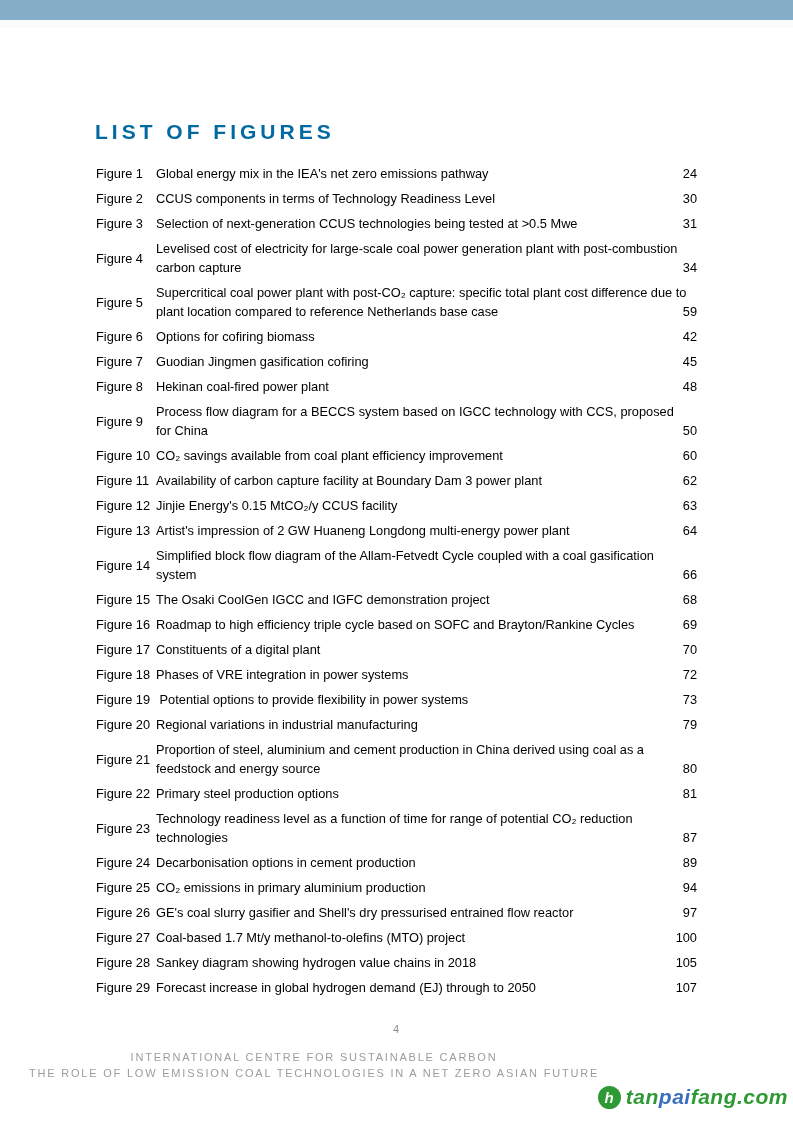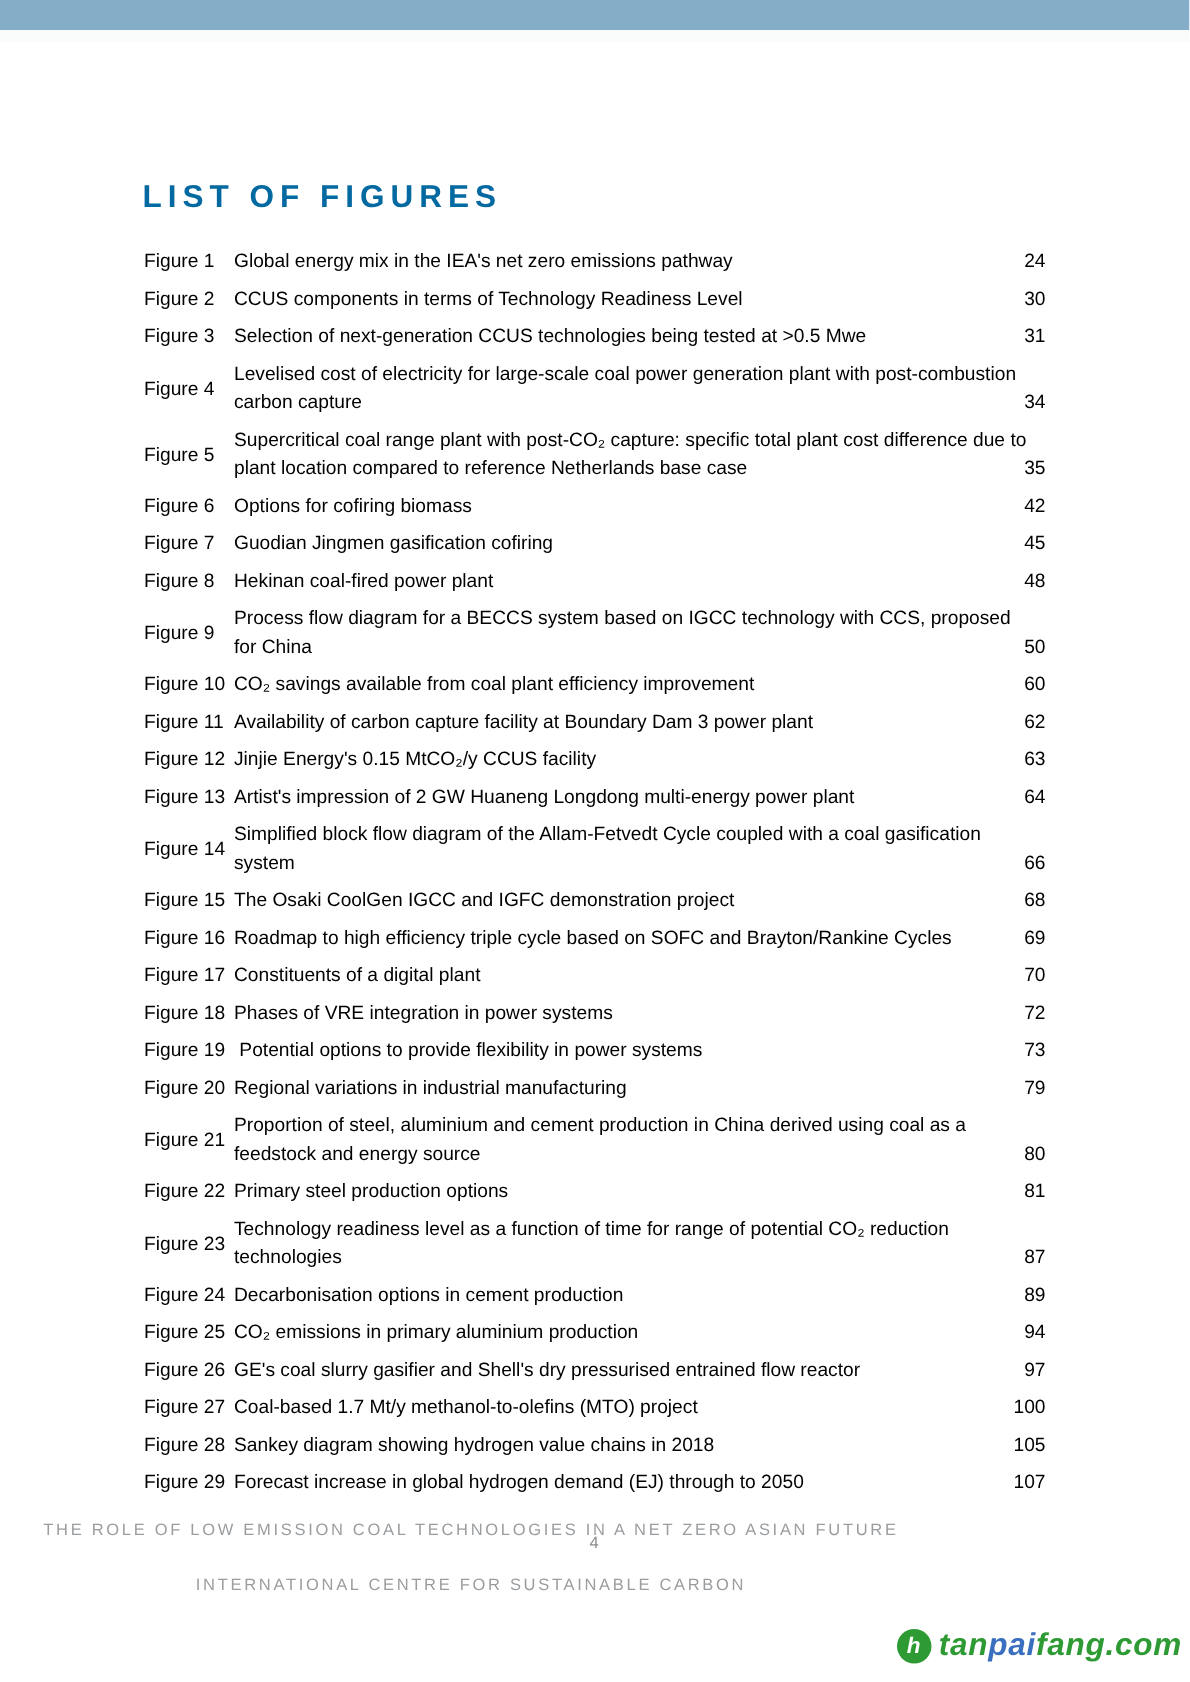--- a/index.html
+++ b/index.html
@@ -59,21 +59,21 @@
     font-size:11px; letter-spacing:1px;
     color:#8a8d90;
   }
   .footer-line1, .footer-line2 {
     position:absolute; left:0;
     width:628px; text-align:center;
     font-size:11px; letter-spacing:1.8px;
     color:#9a9da0;
   }
   .footer-line1 { top:1051px; }
-  .footer-line2 { top:1014px; }
+  .footer-line2 { top:1067px; }
   .logo {
     position:absolute; top:1085px; right:5px;
     display:flex; align-items:center;
     font-style:italic; font-weight:bold;
     font-size:21px; letter-spacing:0.5px;
   }
   .logo-icon {
     width:23px; height:23px;
     border-radius:50%;
     background:#2e9a33;
@@ -110,22 +110,22 @@
       <span class="fig-desc">Selection of next-generation CCUS technologies being tested at &gt;0.5 Mwe</span>
       <span class="fig-page">31</span>
     </div>
     <div class="fig-row">
       <span class="fig-label">Figure 4</span>
       <span class="fig-desc">Levelised cost of electricity for large-scale coal power generation plant with post-combustion carbon capture</span>
       <span class="fig-page">34</span>
     </div>
     <div class="fig-row">
       <span class="fig-label">Figure 5</span>
-      <span class="fig-desc">Supercritical coal range plant with post-CO₂ capture: specific total plant cost difference due to plant location compared to reference Netherlands base case</span>
-      <span class="fig-page">35</span>
+      <span class="fig-desc">Supercritical coal power plant with post-CO₂ capture: specific total plant cost difference due to plant location compared to reference Netherlands base case</span>
+      <span class="fig-page">59</span>
     </div>
     <div class="fig-row">
       <span class="fig-label">Figure 6</span>
       <span class="fig-desc">Options for cofiring biomass</span>
       <span class="fig-page">42</span>
     </div>
     <div class="fig-row">
       <span class="fig-label">Figure 7</span>
       <span class="fig-desc">Guodian Jingmen gasification cofiring</span>
       <span class="fig-page">45</span>

